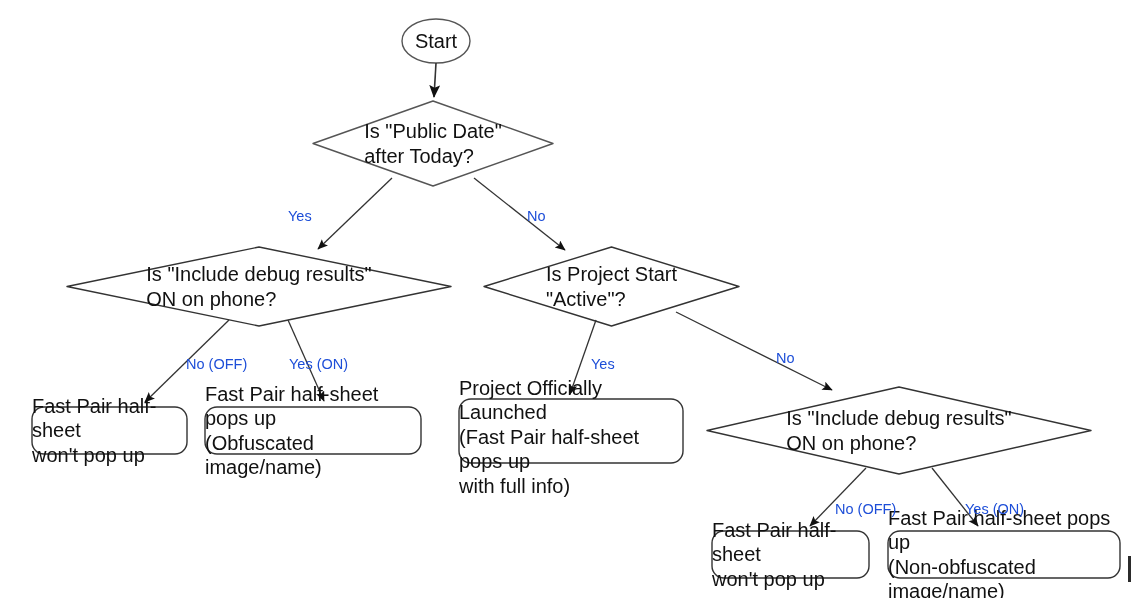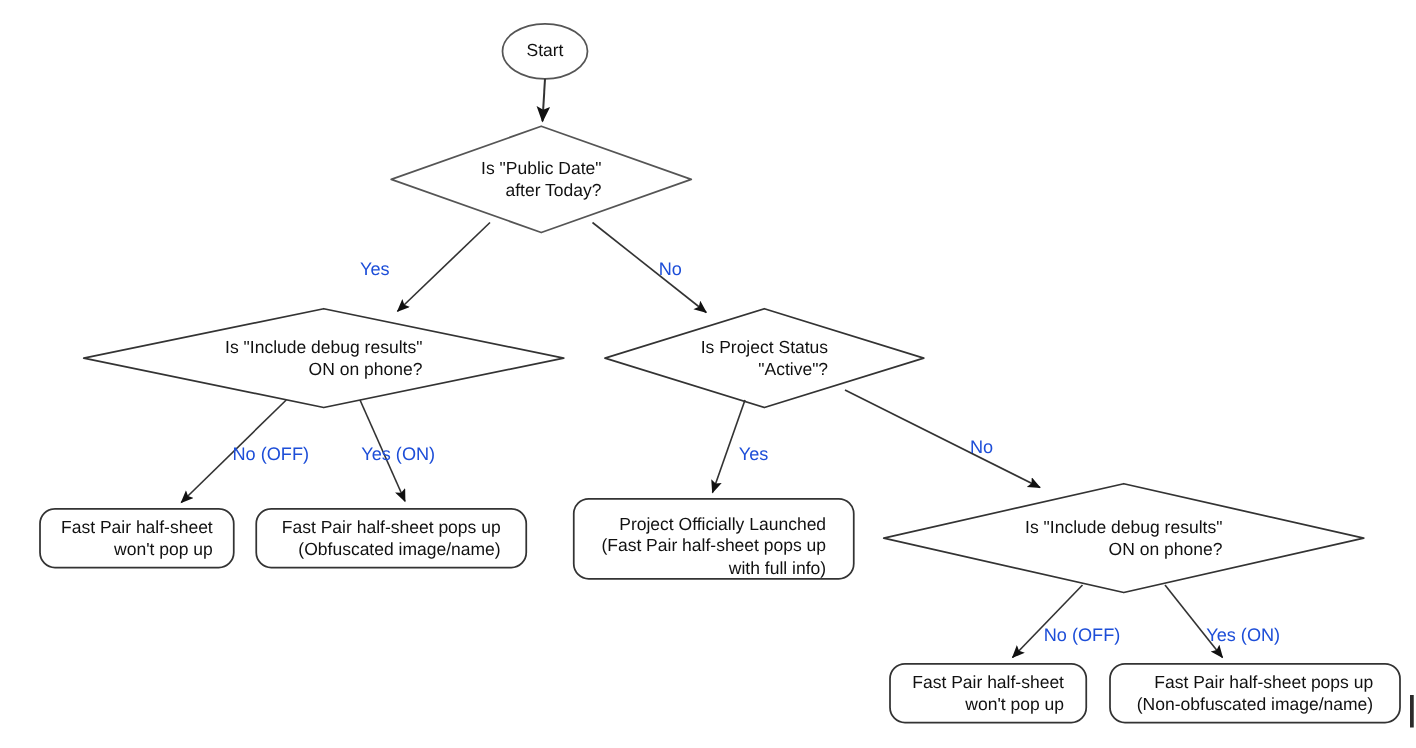--- a/index.html
+++ b/index.html
@@ -24,24 +24,24 @@
     top: 0;
     left: 0;
     width: 1133px;
     height: 598px;
   }
   .node-label {
     position: absolute;
     display: flex;
     align-items: center;
     justify-content: center;
-    text-align: right;
+    text-align: left;
     white-space: pre-line;
     line-height: 1.22;
-    font-size: 14px;
+    font-size: 20px;
     color: #111111;
     pointer-events: none;
   }
   .edge-label {
     position: absolute;
     font-size: 14.5px;
     color: #1d4ed8;
     white-space: nowrap;
     pointer-events: none;
   }
@@ -106,21 +106,21 @@
   </svg>
 
   <div class="node-label" style="left:402px; top:19px; width:68px; height:44px;">Start</div>
 
   <div class="node-label" style="left:313px; top:101px; width:240px; height:85px;">Is "Public Date"
 after Today?</div>
 
   <div class="node-label" style="left:67px; top:247px; width:384px; height:79px;">Is "Include debug results"
 ON on phone?</div>
 
-  <div class="node-label" style="left:484px; top:247px; width:255px; height:79px;">Is Project Status
+  <div class="node-label" style="left:484px; top:247px; width:255px; height:79px;">Is Project Start
 "Active"?</div>
 
   <div class="node-label" style="left:707px; top:387px; width:384px; height:87px;">Is "Include debug results"
 ON on phone?</div>
 
   <div class="node-label" style="left:32px; top:407px; width:155px; height:47px;">Fast Pair half-sheet
 won't pop up</div>
 
   <div class="node-label" style="left:205px; top:407px; width:216px; height:47px;">Fast Pair half-sheet pops up
 (Obfuscated image/name)</div>

